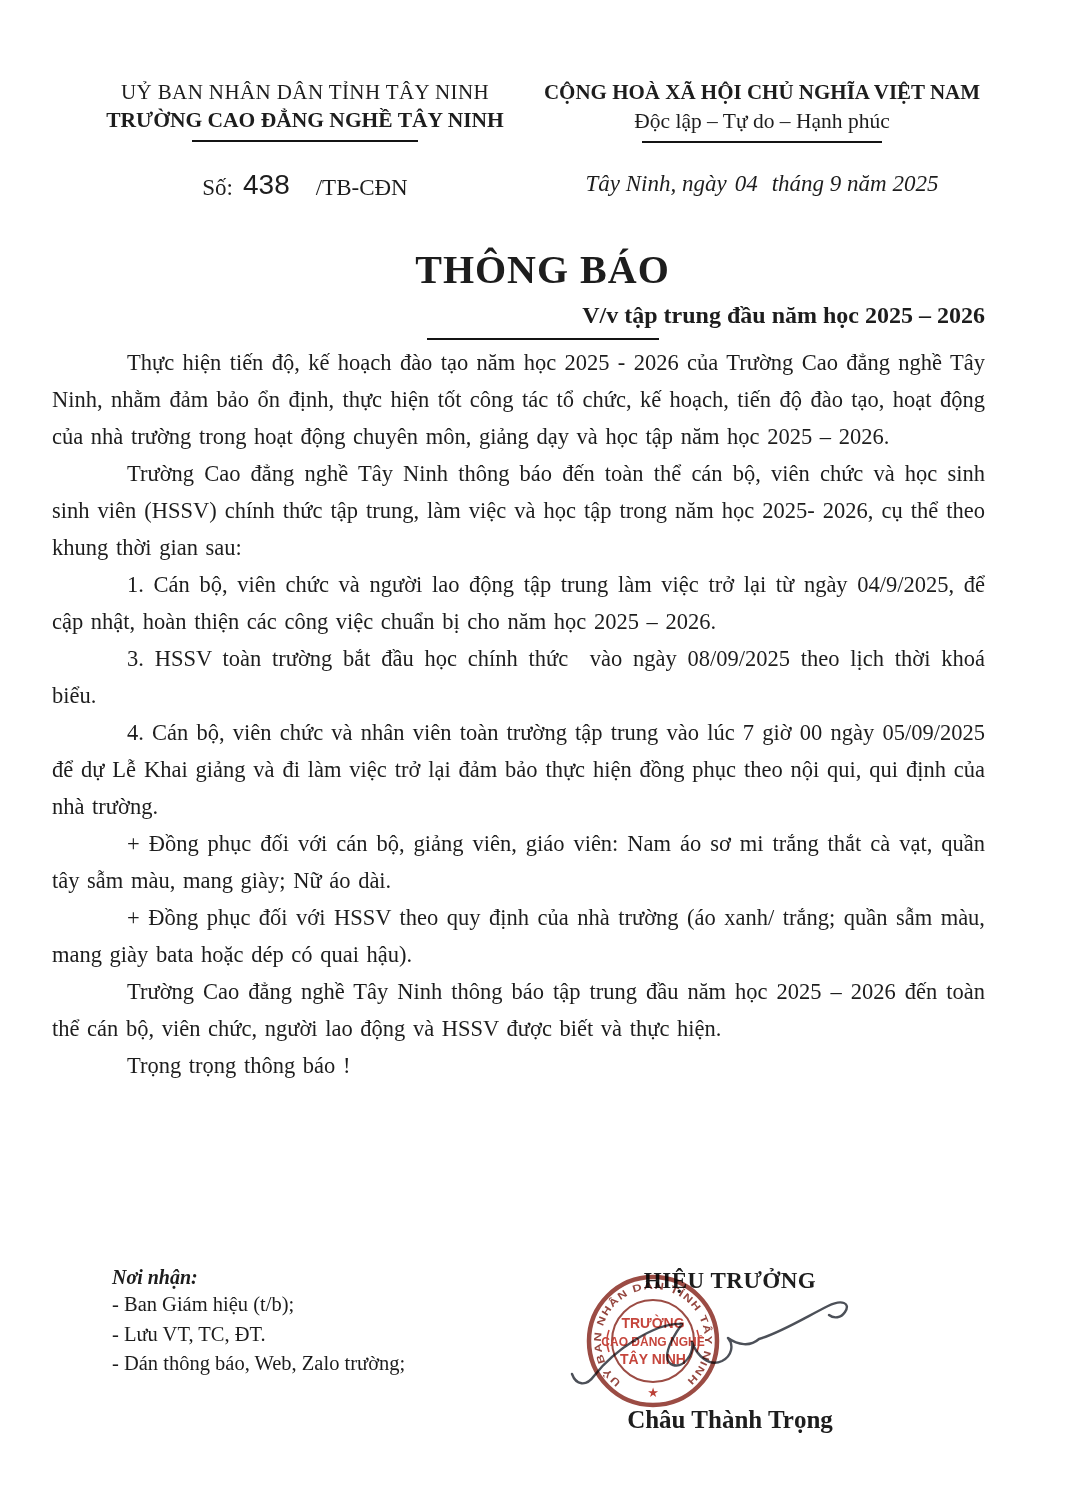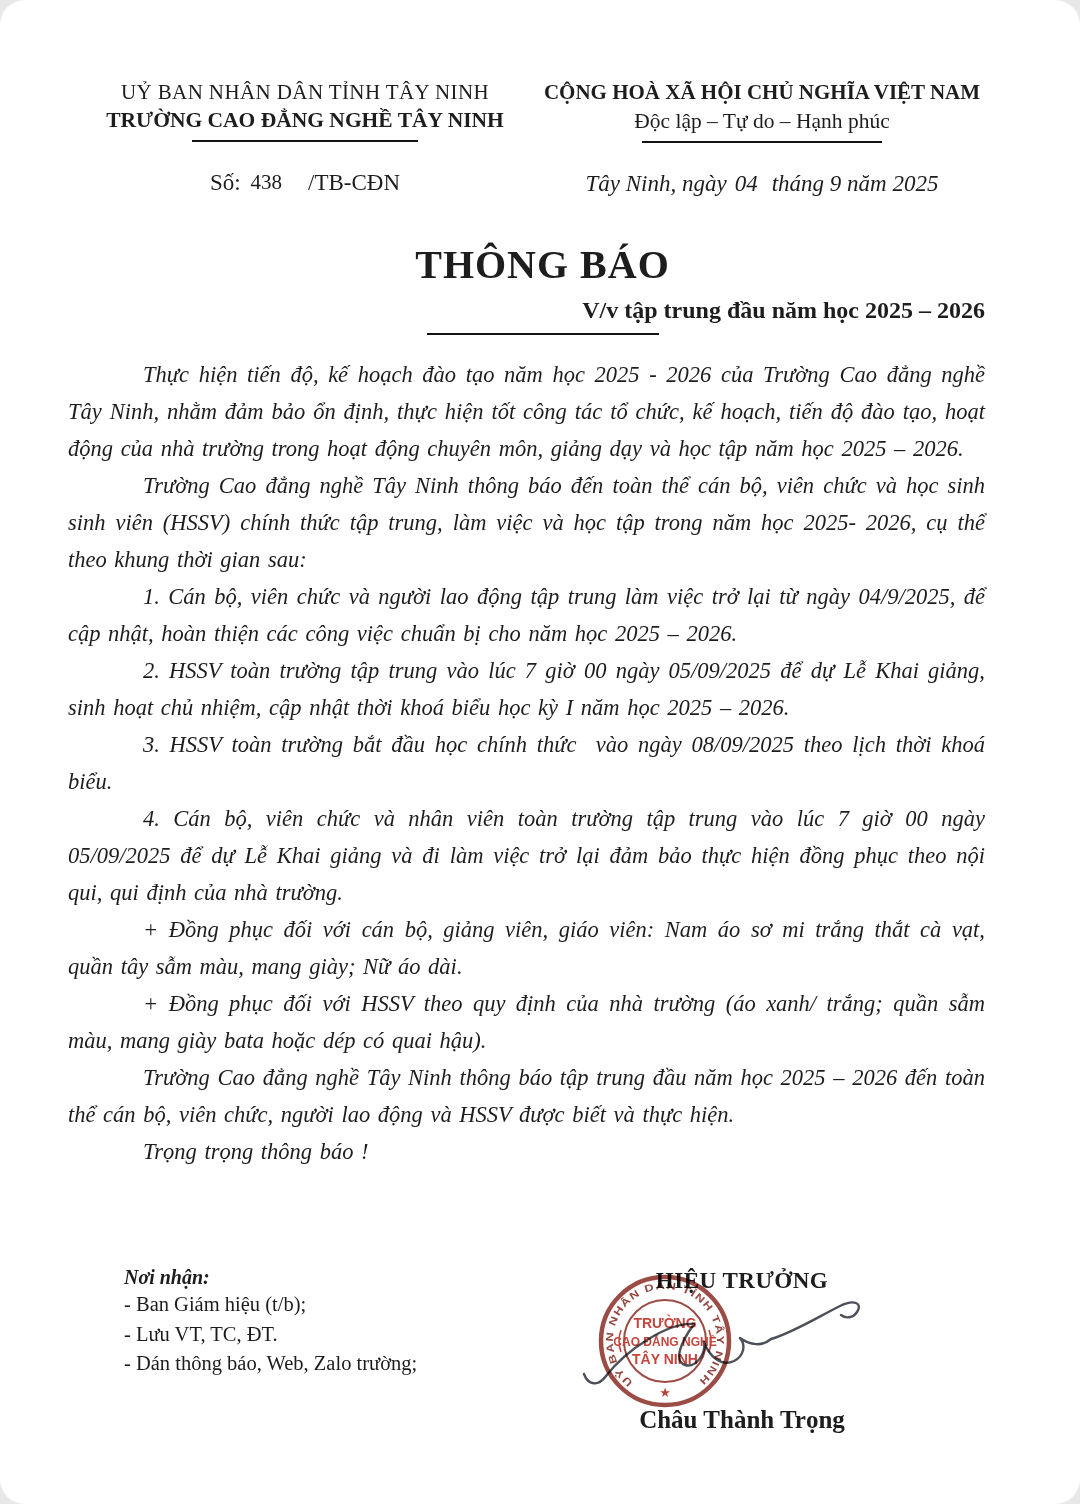--- a/index.html
+++ b/index.html
@@ -4,53 +4,52 @@
 <style>
   html,body{margin:0;padding:0;background:#e8e8e8;}
   .page{
     position:relative;
     width:1080px;height:1504px;
     margin:0 auto;
     background:#ffffff;
     font-family:"Liberation Serif","DejaVu Serif",serif;
     color:#1d1d1d;
     overflow:hidden;
-    border-radius:25px;
   }
   
   .header{display:flex;padding-top:80px;}
   .header-left{width:418px;margin-left:96px;text-align:center;}
   .header-right{width:452px;margin-left:22px;text-align:center;}
   .org-line1{font-size:21px;letter-spacing:.4px;white-space:nowrap;}
   .org-line2{font-size:21.5px;font-weight:bold;margin-top:3px;white-space:nowrap;}
   .nat-line1{font-size:21px;font-weight:bold;white-space:nowrap;}
   .nat-line2{font-size:21.5px;font-weight:normal;margin-top:4px;white-space:nowrap;}
   .header-rule{border:0;border-top:2.5px solid #141414;margin:7px auto 0;}
   .rule-left{width:226px;}
   .rule-right{width:240px;}
   .so-line{margin-top:28px;font-size:23px;white-space:nowrap;}
   .so-label{margin-right:10px;}
-  .so-value{font-family:Liberation Serif, serif;font-size:21px;position:relative;top:-1px;}
+  .so-value{font-family:Liberation Sans, sans-serif;font-size:28px;position:relative;top:-1px;}
   .so-suffix{margin-left:26px;}
   .date-line{margin-top:28px;font-size:23px;font-style:italic;white-space:nowrap;}
   .date-day{margin:0 14px 0 8px;}
   
   .title-block{text-align:center;margin-top:46px;padding:0 95px 0 100px;}
   .doc-title{font-size:40px;font-weight:bold;letter-spacing:1px;margin:9px;line-height:1.12;}
   .doc-subtitle{font-size:24px;font-weight:bold;margin-top:5px;text-align:right;}
   .title-rule{border:0;border-top:2.5px solid #141414;width:232px;margin:9px auto 0;}
   
-  .body-text{padding:0 95px 0 68px;margin-top:21px;font-style:italic;}
+  .body-text{padding:0 95px 0 52px;margin-top:4px;}
   .para{
     margin:0;font-size:22.5px;line-height:37px;
     text-align:justify;text-indent:75px;
     word-spacing:2px;white-space:pre-wrap;
   }
   
-  .footer{position:absolute;left:0;top:1262px;width:956px;height:242px;margin-left:12px;}
+  .footer{position:absolute;left:0;top:1262px;width:956px;height:242px;}
   .recipients{position:absolute;left:112px;top:4px;}
   .recipients-label{font-size:20px;font-weight:bold;font-style:italic;}
   .recipient-item{font-size:20.5px;line-height:28.5px;margin-top:1px;}
   .signer-title{position:absolute;left:560px;top:6px;width:340px;text-align:center;
     font-size:23px;font-weight:bold;letter-spacing:.5px;}
   .signer-name{position:absolute;left:560px;top:144px;width:340px;text-align:center;
     font-size:25px;font-weight:bold;}
   .stamp-svg{position:absolute;left:582px;top:8px;mix-blend-mode:multiply;opacity:.95;}
   .sig-svg{position:absolute;left:566px;top:28px;mix-blend-mode:multiply;}
 </style>
@@ -81,21 +80,20 @@
   <div class="title-block">
     <h1 class="doc-title">THÔNG BÁO</h1>
     <div class="doc-subtitle">V/v tập trung đầu năm học 2025 – 2026</div>
     <hr class="title-rule">
   </div>
 
   <div class="body-text">
       <p class="para">Thực hiện tiến độ, kế hoạch đào tạo năm học 2025 - 2026 của Trường Cao đẳng nghề Tây Ninh, nhằm đảm bảo ổn định, thực hiện tốt công tác tổ chức, kế hoạch, tiến độ đào tạo, hoạt động của nhà trường trong hoạt động chuyên môn, giảng dạy và học tập năm học 2025 – 2026.</p>
       <p class="para">Trường Cao đẳng nghề Tây Ninh thông báo đến toàn thể cán bộ, viên chức và học sinh sinh viên (HSSV) chính thức tập trung, làm việc và học tập trong năm học 2025- 2026, cụ thể theo khung thời gian sau:</p>
       <p class="para">1. Cán bộ, viên chức và người lao động tập trung làm việc trở lại từ ngày 04/9/2025, để cập nhật, hoàn thiện các công việc chuẩn bị cho năm học 2025 – 2026.</p>
-      <p class="para">2. HSSV toàn trường tập trung vào lúc 7 giờ 00 ngày 05/09/2025 để dự Lễ Khai giảng, sinh hoạt chủ nhiệm, cập nhật thời khoá biểu học kỳ I năm học 2025 – 2026.</p>
       <p class="para">3. HSSV toàn trường bắt đầu học chính thức  vào ngày 08/09/2025 theo lịch thời khoá biểu.</p>
       <p class="para">4. Cán bộ, viên chức và nhân viên toàn trường tập trung vào lúc 7 giờ 00 ngày 05/09/2025 để dự Lễ Khai giảng và đi làm việc trở lại đảm bảo thực hiện đồng phục theo nội qui, qui định của nhà trường.</p>
       <p class="para">+ Đồng phục đối với cán bộ, giảng viên, giáo viên: Nam áo sơ mi trắng thắt cà vạt, quần tây sẫm màu, mang giày; Nữ áo dài.</p>
       <p class="para">+ Đồng phục đối với HSSV theo quy định của nhà trường (áo xanh/ trắng; quần sẫm màu, mang giày bata hoặc dép có quai hậu).</p>
       <p class="para">Trường Cao đẳng nghề Tây Ninh thông báo tập trung đầu năm học 2025 – 2026 đến toàn thể cán bộ, viên chức, người lao động và HSSV được biết và thực hiện.</p>
       <p class="para">Trọng trọng thông báo !</p>
     </div>
 
   <div class="footer">
 

